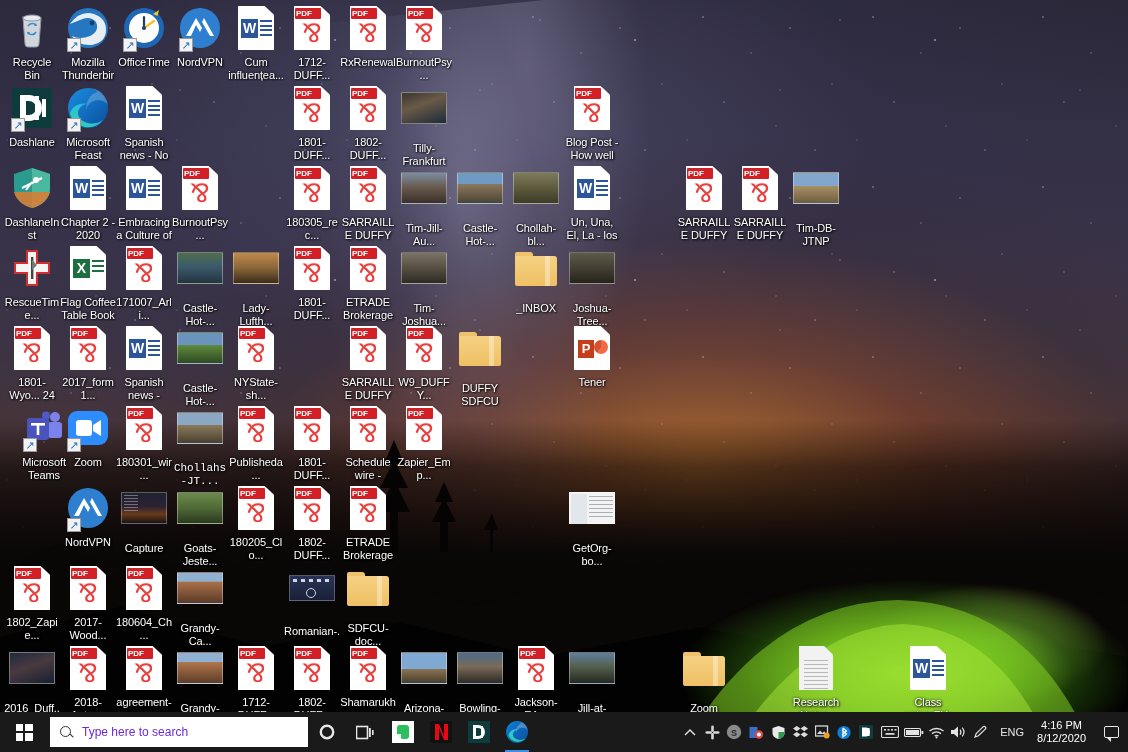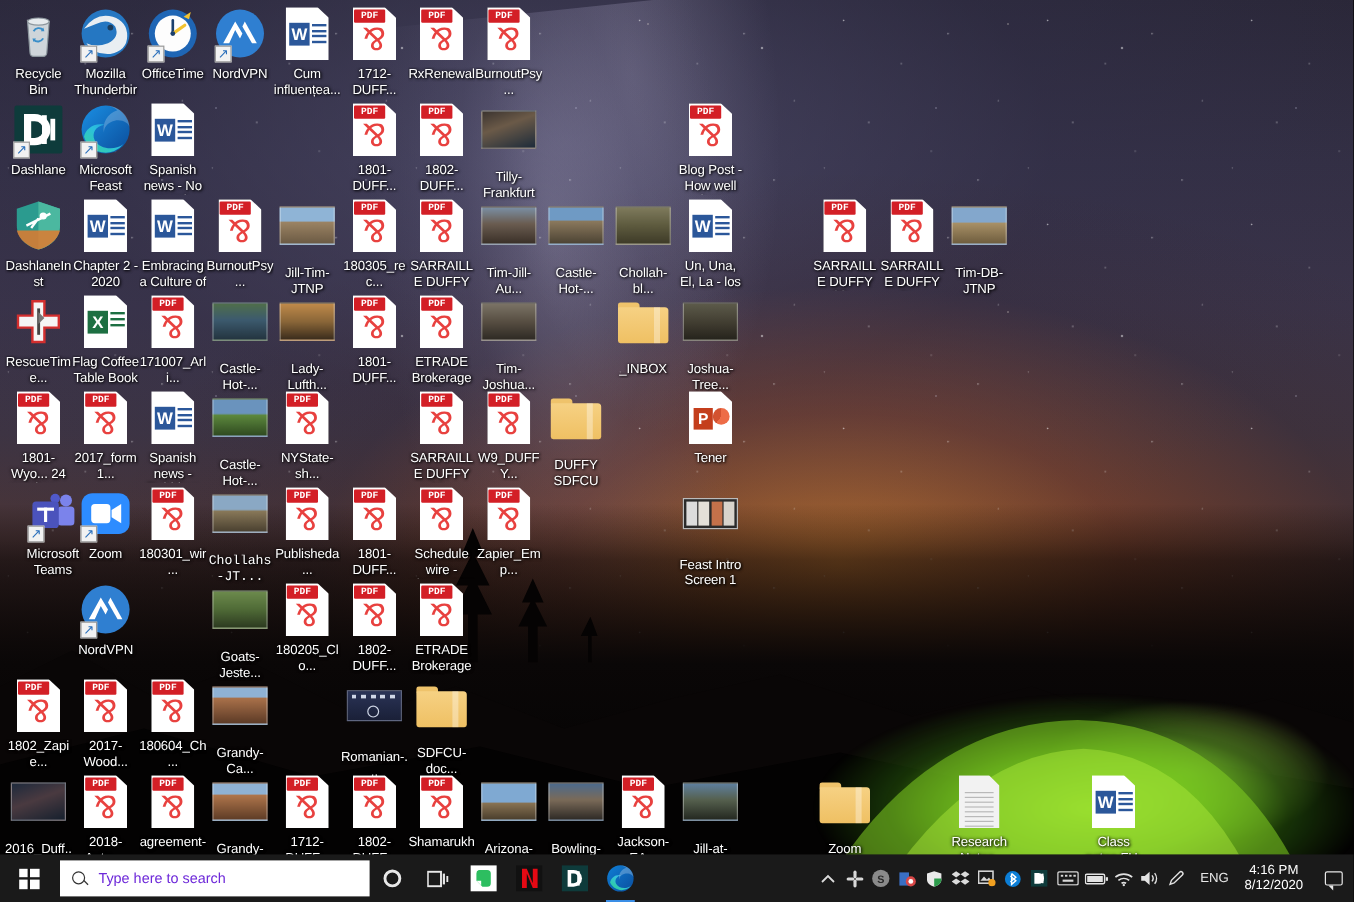--- a/index.html
+++ b/index.html
@@ -104,22 +104,22 @@
 
   
   .ic-pdf { background: #fff; width: 36px; height: 44px; margin: 2px auto 0 auto;
     box-shadow: 0 0 1px rgba(0,0,0,0.6);
     clip-path: polygon(0 0, 74% 0, 100% 20%, 100% 100%, 0 100%); position: relative; }
   .ic-pdf::before {
     content: ""; position: absolute; top: 2px; left: 1px;
     width: 26px; height: 11px; background: #D31F26; border-radius: 1px;
   }
   .ic-pdf .pdftxt { position: absolute; top: 2px; left: 2px; width: 24px; height: 11px;
-    color: #fff; font-size: 8px; font-weight: bold; line-height: 11px; text-align: center;
-    font-family: Liberation Mono, monospace; }
+    color: #fff; font-size: 8px; font-weight: bold; line-height: 11px; text-align: left;
+    font-family: Liberation Sans, sans-serif; }
   .ic-pdf .acro {
     position: absolute; left: 7px; top: 15px; width: 22px; height: 25px;
     color: #E8413F; font-size: 26px; line-height: 25px; font-family: "Liberation Serif", serif;
   }
 
   
   .ic-doc { background: #f2f2f2; width: 34px; height: 44px; margin: 2px auto 0 auto;
     clip-path: polygon(0 0, 74% 0, 100% 20%, 100% 100%, 0 100%); position: relative; }
   .ic-doc .lines { position: absolute; left: 5px; top: 14px; width: 24px; }
   .ic-doc .lines i { display: block; height: 1px; background: #b9b9b9; margin-bottom: 3px; }
@@ -451,26 +451,20 @@
       </div>
       <div class="icon" style="left: 172px; top: 164px;">
         <div class="glyph">
           <div class="ic-pdf">
             <span class="pdftxt">PDF</span>
             <span class="acro">⅋</span>
           </div>
         </div>
         <div class="lbl">BurnoutPsy...</div>
       </div>
-      <div class="icon" style="left: 228px; top: 164px;">
-        <div class="glyph">
-          <div class="ic-photo" style="background-image:linear-gradient(to bottom,#8fb4d6 0%,#8fb4d6 38%,#9c8464 39%,#6b5a44 100%)"></div>
-        </div>
-        <div class="lbl">Jill-Tim-JTNP</div>
-      </div>
       <div class="icon" style="left: 284px; top: 164px;">
         <div class="glyph">
           <div class="ic-pdf">
             <span class="pdftxt">PDF</span>
             <span class="acro">⅋</span>
           </div>
         </div>
         <div class="lbl">180305_rec...</div>
       </div>
       <div class="icon" style="left: 340px; top: 164px;">
@@ -770,42 +764,39 @@
       </div>
       <div class="icon" style="left: 396px; top: 404px;">
         <div class="glyph">
           <div class="ic-pdf">
             <span class="pdftxt">PDF</span>
             <span class="acro">⅋</span>
           </div>
         </div>
         <div class="lbl">Zapier_Emp...</div>
       </div>
-      <div class="icon" style="left: 564px; top: 404px;">
-        <div class="glyph">
-          <div style="width:46px;height:26px;margin:11px auto 0;background:#2b2b2b;border:1px solid #bbb;display:flex;align-items:center;justify-content:space-between;padding:2px">
-            <span style="width:9px;height:20px;background:#dcdcdc"></span>
-            <span style="width:9px;height:20px;background:#e4e0d8"></span>
-            <span style="width:9px;height:20px;background:#c4714a"></span>
-            <span style="width:9px;height:20px;background:#d8d4cc"></span>
-          </div>
-        </div>
-        <div class="lbl">Feast Intro Screen 1</div>
-      </div>
       <div class="icon" style="left: 60px; top: 484px;">
         <div class="glyph">
           <svg width="44" height="44" viewBox="0 0 44 44" style="margin:2px auto 0;display:block">
             <circle cx="22" cy="22" r="20" fill="#2f7fd1"></circle>
             <path d="M8,30 L18,12 L24,22 L22,26 L18,19 L13,30 z" fill="#ffffff"></path>
             <path d="M36,30 L26,12 L24,16 L32,30 z" fill="#ffffff"></path>
           </svg>
           <span class="shortcut"></span>
         </div>
         <div class="lbl">NordVPN</div>
       </div>
+      <div class="icon" style="left: 116px; top: 484px;">
+        <div class="glyph">
+          <div style="width:46px;height:32px;margin:8px auto 0;border:1px solid rgba(255,255,255,0.3);background:linear-gradient(to bottom,#1e2230 0%,#2b2232 45%,#6b3a1c 70%,#1a1410 100%);position:relative">
+            <span style="position:absolute;left:2px;top:2px;width:14px;height:18px;background:repeating-linear-gradient(to bottom,rgba(255,255,255,0.35) 0 1px,transparent 1px 3px)"></span>
+          </div>
+        </div>
+        <div class="lbl">Capture</div>
+      </div>
       <div class="icon" style="left: 172px; top: 484px;">
         <div class="glyph">
           <div class="ic-photo" style="background-image:linear-gradient(to bottom,#6c8a4c 0%,#4f6a36 50%,#2c3a20 100%)"></div>
         </div>
         <div class="lbl">Goats-Jeste...</div>
       </div>
       <div class="icon" style="left: 228px; top: 484px;">
         <div class="glyph">
           <div class="ic-pdf">
             <span class="pdftxt">PDF</span>
@@ -824,20 +815,29 @@
         <div class="lbl">1802-DUFF...</div>
       </div>
       <div class="icon" style="left: 340px; top: 484px;">
         <div class="glyph">
           <div class="ic-pdf">
             <span class="pdftxt">PDF</span>
             <span class="acro">⅋</span>
           </div>
         </div>
         <div class="lbl">ETRADE Brokerage T...</div>
+      </div>
+      <div class="icon" style="left: 564px; top: 484px;">
+        <div class="glyph">
+          <div style="width:46px;height:32px;margin:8px auto 0;border:1px solid rgba(255,255,255,0.35);background:#f3f3f3;position:relative">
+            <span style="position:absolute;left:1px;top:1px;width:16px;height:30px;background:#e3e6ea"></span>
+            <span style="position:absolute;left:19px;top:3px;width:24px;height:1px;background:#a8b0b8;box-shadow:0 4px 0 #a8b0b8,0 8px 0 #a8b0b8,0 12px 0 #a8b0b8,0 16px 0 #a8b0b8,0 20px 0 #a8b0b8"></span>
+          </div>
+        </div>
+        <div class="lbl">GetOrg-bo...</div>
       </div>
       <div class="icon" style="left: 4px; top: 564px;">
         <div class="glyph">
           <div class="ic-pdf">
             <span class="pdftxt">PDF</span>
             <span class="acro">⅋</span>
           </div>
         </div>
         <div class="lbl">1802_Zapie...</div>
       </div>

